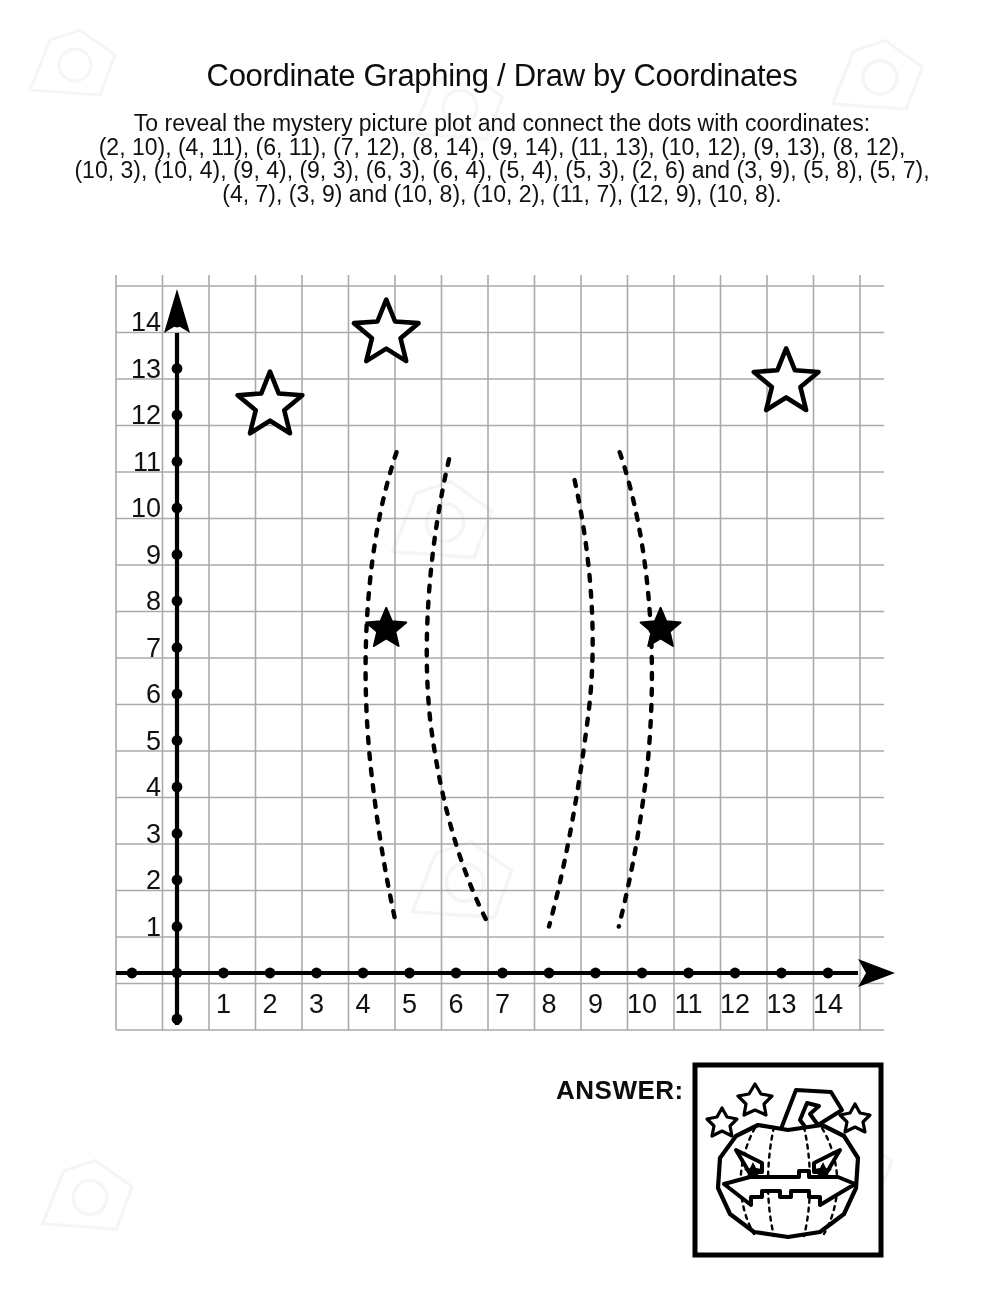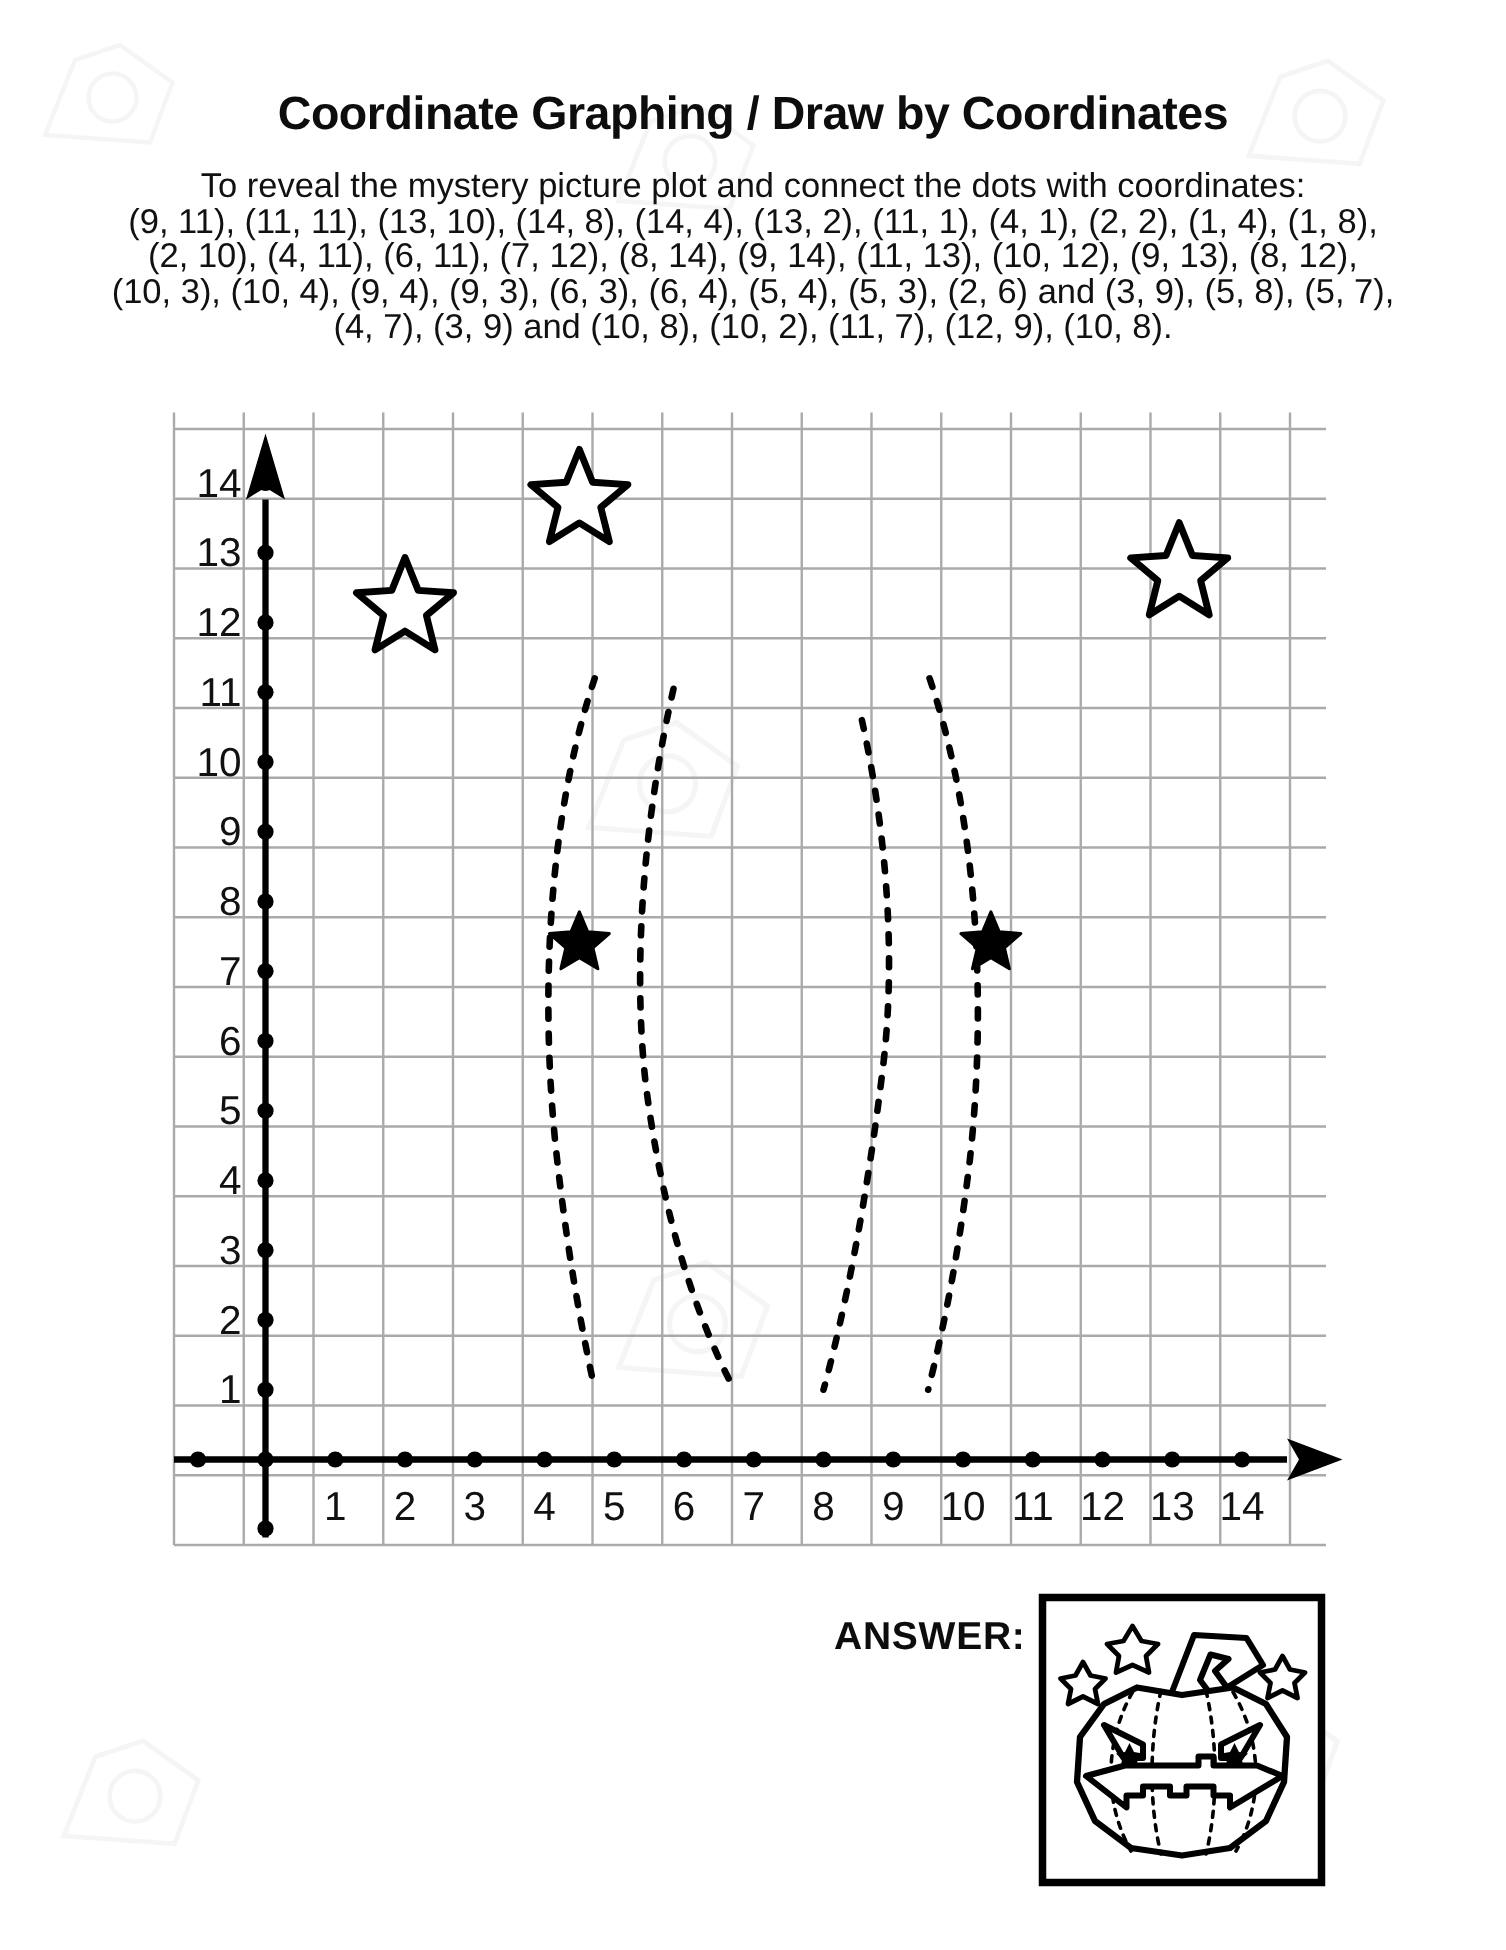--- a/index.html
+++ b/index.html
@@ -5,21 +5,21 @@
   html,body{margin:0;padding:0;}
   body{
     width:1004px;height:1300px;background:#ffffff;
     font-family:"Liberation Sans", sans-serif;
     color:#111111;overflow:hidden;position:relative;
   }
   .page{position:absolute;left:0;top:0;width:1004px;height:1300px;}
 
   .title{
     position:absolute;left:0;top:58px;width:1004px;
-    text-align:center;font-size:31px;font-weight:bold;
+    text-align:center;font-size:31px;font-weight:normal;
     letter-spacing:-0.3px;color:#0d0d0d;
   }
 
   .instructions{
     position:absolute;left:32px;top:112px;width:940px;
     text-align:center;font-size:23px;line-height:23.5px;
     color:#111111;
   }
   .instructions div{white-space:nowrap;}
 
@@ -80,21 +80,20 @@
     <svg width="120" height="95" viewBox="0 0 110 90">
         <path d="M10 70 L30 20 L60 10 L95 35 L80 75 Z" fill="none" stroke="#555" stroke-width="3"></path>
         <circle cx="55" cy="45" r="16" fill="none" stroke="#555" stroke-width="3"></circle>
       </svg>
   </div>
 
   <div class="title">Coordinate Graphing / Draw by Coordinates</div>
 
   <div class="instructions">
     <div>To reveal the mystery picture plot and connect the dots with coordinates:</div>
-    <div>(9, 11), (11, 11), (13, 10), (14, 8), (14, 4), (13, 2), (11, 1), (4, 1), (2, 2), (1, 4), (1, 8),</div>
     <div>(2, 10), (4, 11), (6, 11), (7, 12), (8, 14), (9, 14), (11, 13), (10, 12), (9, 13), (8, 12),</div>
     <div>(10, 3), (10, 4), (9, 4), (9, 3), (6, 3), (6, 4), (5, 4), (5, 3), (2, 6) and (3, 9), (5, 8), (5, 7),</div>
     <div>(4, 7), (3, 9) and (10, 8), (10, 2), (11, 7), (12, 9), (10, 8).</div>
   </div>
 
   <div class="plot">
     <svg id="plot-svg" width="1004" height="790" viewBox="0 0 1004 790">
         <line x1="116" y1="20" x2="116" y2="775" stroke="#aaaaaa" stroke-width="1.6"></line>
         <line x1="162.5" y1="20" x2="162.5" y2="775" stroke="#aaaaaa" stroke-width="1.6"></line>
         <line x1="209" y1="20" x2="209" y2="775" stroke="#aaaaaa" stroke-width="1.6"></line>

